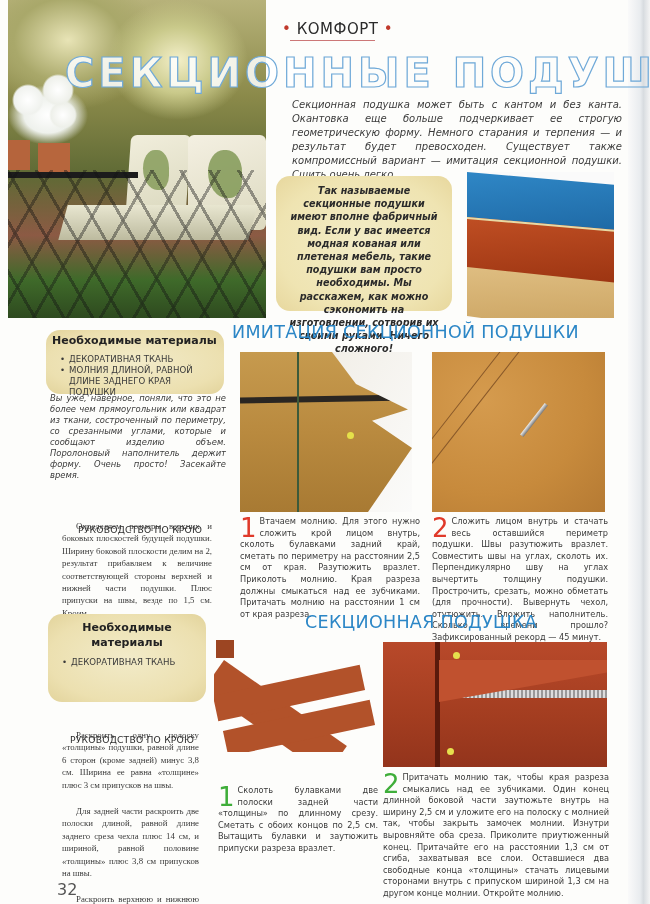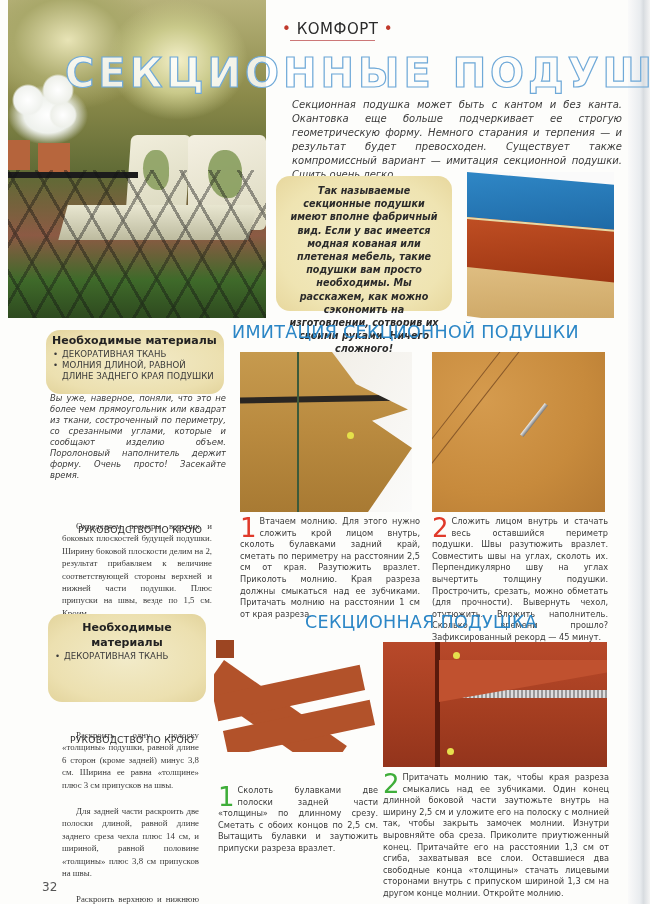--- a/index.html
+++ b/index.html
@@ -62,21 +62,21 @@
   .stack .s-blue { left: 0; top: 0; width: 147px; height: 45px; background: linear-gradient(170deg,#2f87c6,#1f6aa6); border-bottom: 2px solid #e8d9a4; transform: skewY(5deg); transform-origin: left; }
   .stack .s-red { left: 0; top: 35px; width: 147px; height: 60px; background: linear-gradient(170deg,#c45226,#9d3512); transform: skewY(6deg); transform-origin: left; }
   .stack .s-tan { left: 0; top: 82px; width: 147px; height: 62px; background: linear-gradient(170deg,#e2c287,#c9a15e); transform: skewY(8deg); transform-origin: left; }
 
   
   .mat { border-radius: 14px; background: radial-gradient(ellipse at 50% 50%, #f2ebc9 0%, #ece0b0 70%, #e2d39b 100%); box-sizing: border-box; }
   .mat1 { left: 46px; top: 330px; width: 178px; height: 64px; padding: 4px 6px; }
   .mat2 { left: 48px; top: 614px; width: 158px; height: 88px; padding: 6px 6px; }
   .mat-title { font-family: "DejaVu Sans", sans-serif; font-weight: bold; font-size: 11px; color: #222; margin-bottom: 2px; }
   .mat2 .mat-title { text-align: center; line-height: 15px; margin-bottom: 1px; }
-  .mat ul { margin: 0; padding: 0; list-style: none; }
+  .mat ul { margin: 7px; padding: 0; list-style: none; }
   .mat li { font-size: 8.6px; line-height: 11px; color: #3a3a3a; position: relative; padding-left: 10px; }
   .mat li::before { content: "•"; position: absolute; left: 1px; top: 0; }
 
   .lead-italic { left: 50px; top: 393px; width: 176px; font-size: 8.4px; line-height: 11px; font-style: italic; text-align: justify; color: #3a3a3a; }
 
   .guide-heading { font-size: 9.2px; color: #2d2d2d; letter-spacing: .2px; margin-top: 31px; }
   .gh1 { left: 78px; top: 493px; }
   .gh2 { left: 70px; top: 703px; }
   .body-text { font-size: 8.8px; line-height: 12.4px; text-align: justify; color: #3a3a3a; }
   .body-text p { margin: 14px; text-indent: 14px; font-family: Liberation Serif, serif; }
@@ -110,21 +110,21 @@
   
   .cap { font-size: 8.2px; line-height: 11.6px; text-align: justify; color: #3a3a3a; }
   .cap .num { float: left; font-size: 26px; line-height: 22px; margin-right: 3px; margin-top: 1px; font-family: "DejaVu Sans", sans-serif; }
   .num-red { color: #e03a2a; }
   .num-green { color: #3fae3a; }
   .c1 { left: 240px; top: 516px; width: 180px; }
   .c2 { left: 432px; top: 516px; width: 176px; }
   .c3 { left: 218px; top: 785px; width: 160px; }
   .c4 { left: 383px; top: 772px; width: 226px; }
 
-  .page-num { left: 42px; top: 880px; font-size: 12px; color: #555; }
+  .page-num { left: 57px; top: 880px; font-size: 16px; color: #555; }
 </style>
 </head>
 <body>
 
 <div class="abs edge"></div>
 
 <div class="abs hero">
   <div class="abs flowers"></div>
   <div class="abs pot1"></div>
   <div class="abs pot2"></div>

